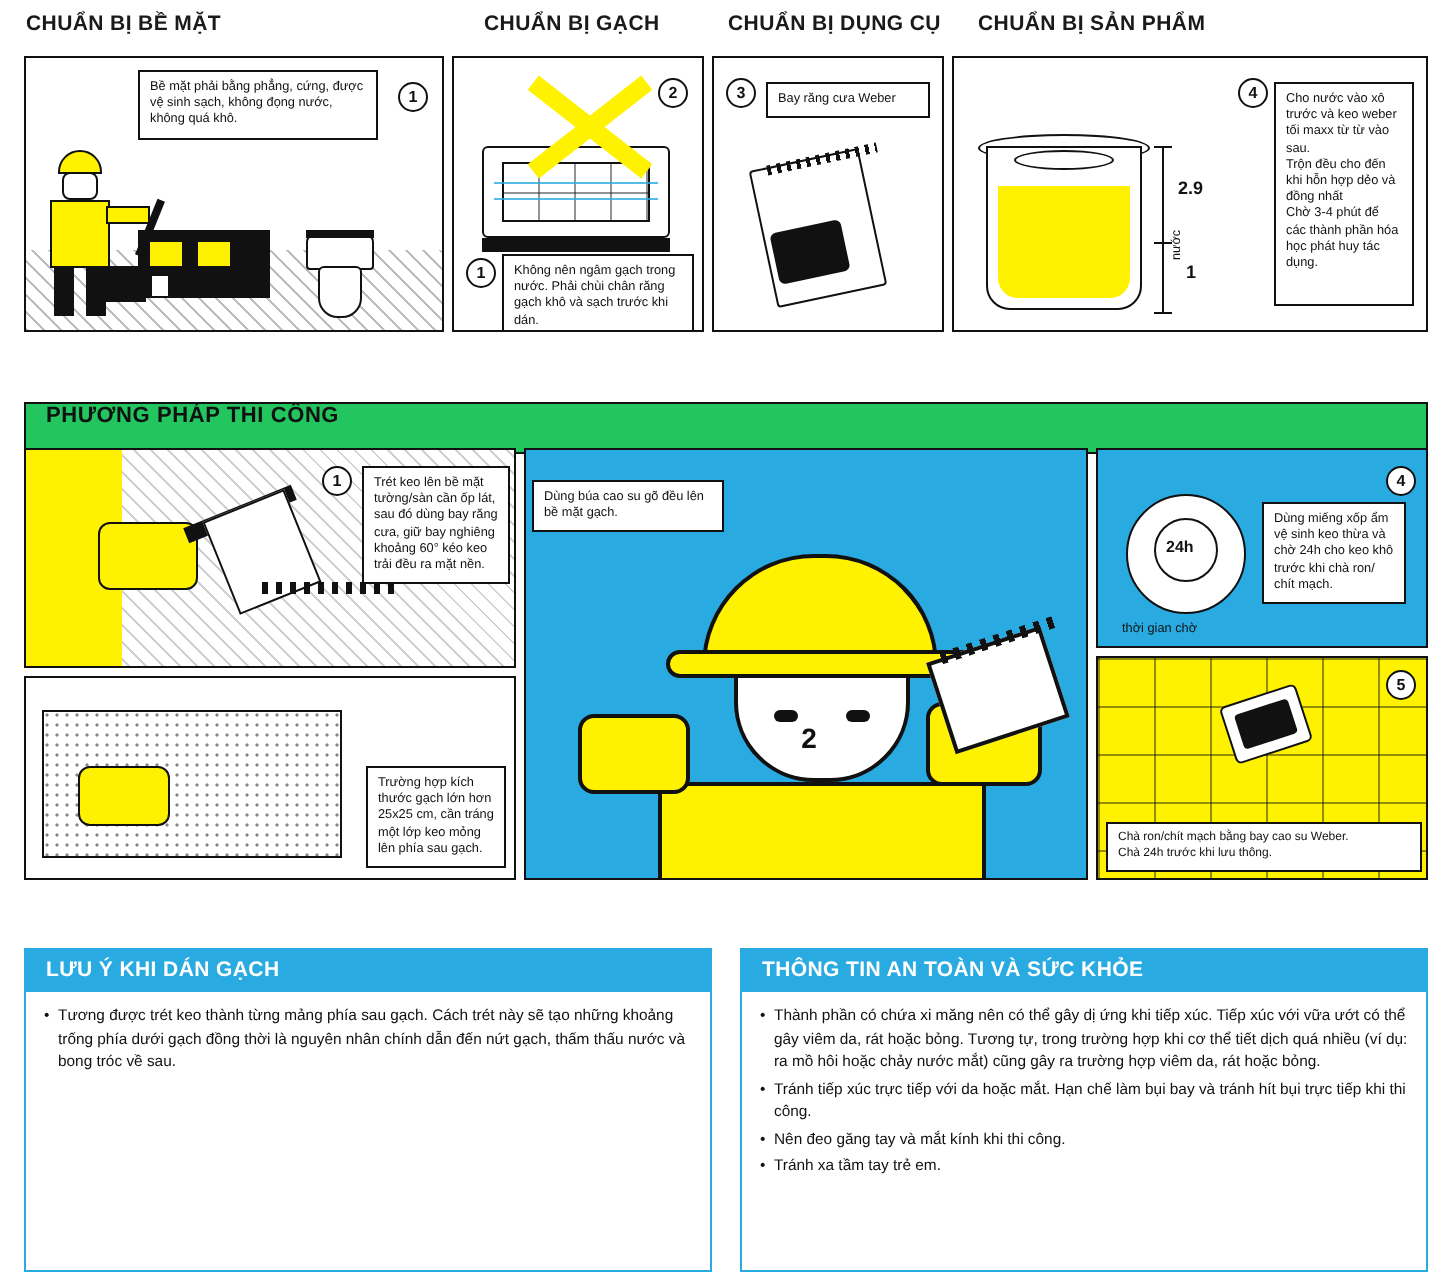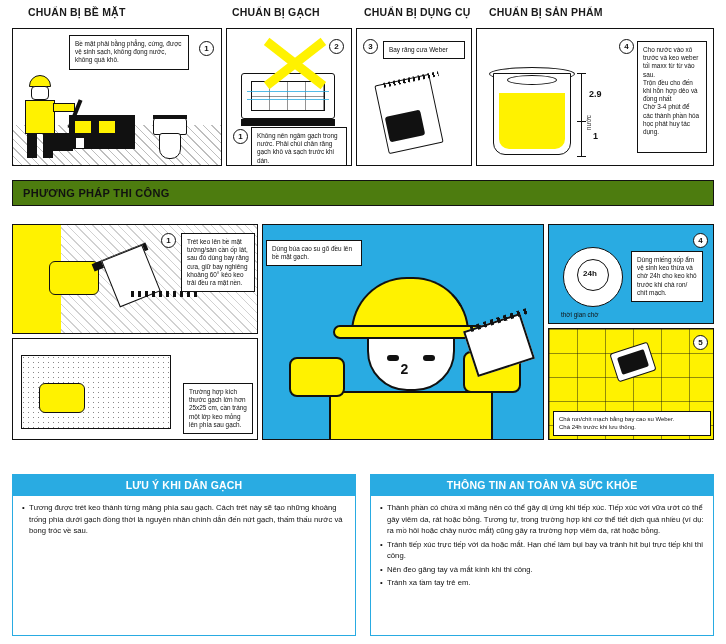--- a/index.html
+++ b/index.html
@@ -26,22 +26,22 @@
     height: 18px;
   }
   .top-header {
     position: absolute;
     font-size: 10.5px;
     font-weight: bold;
     color: #1a1a1a;
     letter-spacing: 0.2px;
     white-space: nowrap;
   }
-  .th1 { left: 16px; }
-  .th2 { left: 220px; }
+  .th1 { left: 1px; }
+  .th2 { left: 230px; }
   .th3 { left: 352px; }
   .th4 { left: 477px; }
 
   
   .panel {
     position: absolute;
     border: 1.6px solid #111;
     background: #ffffff;
     overflow: hidden;
   }
@@ -68,25 +68,25 @@
     font-weight: bold;
     color: #111;
     display: flex;
     align-items: center;
     justify-content: center;
   }
 
   
   .band {
     position: absolute;
-    background: #4d7c0f;
+    background: #22c55e;
     border: 1.6px solid #111;
     display: flex;
-    align-items: center;
     padding-left: 10px;
+    margin-top: 21px;
   }
   .band .band-text {
     font-size: 11px;
     font-weight: bold;
     color: #111;
     letter-spacing: 0.3px;
   }
 
   
   .infoblock {
@@ -94,21 +94,20 @@
     border: 1.6px solid #29abe2;
     background: #ffffff;
   }
   .infoblock .ib-head {
     background: #29abe2;
     color: #ffffff;
     font-size: 10.5px;
     font-weight: bold;
     padding: 4px 10px 5px 10px;
     letter-spacing: 0.2px;
-    text-align: center;
   }
   .infoblock .ib-body {
     padding: 6px 9px 6px 9px;
   }
   .infoblock ul {
     margin: 0;
     padding: 0;
     list-style: none;
   }
   .infoblock li {

